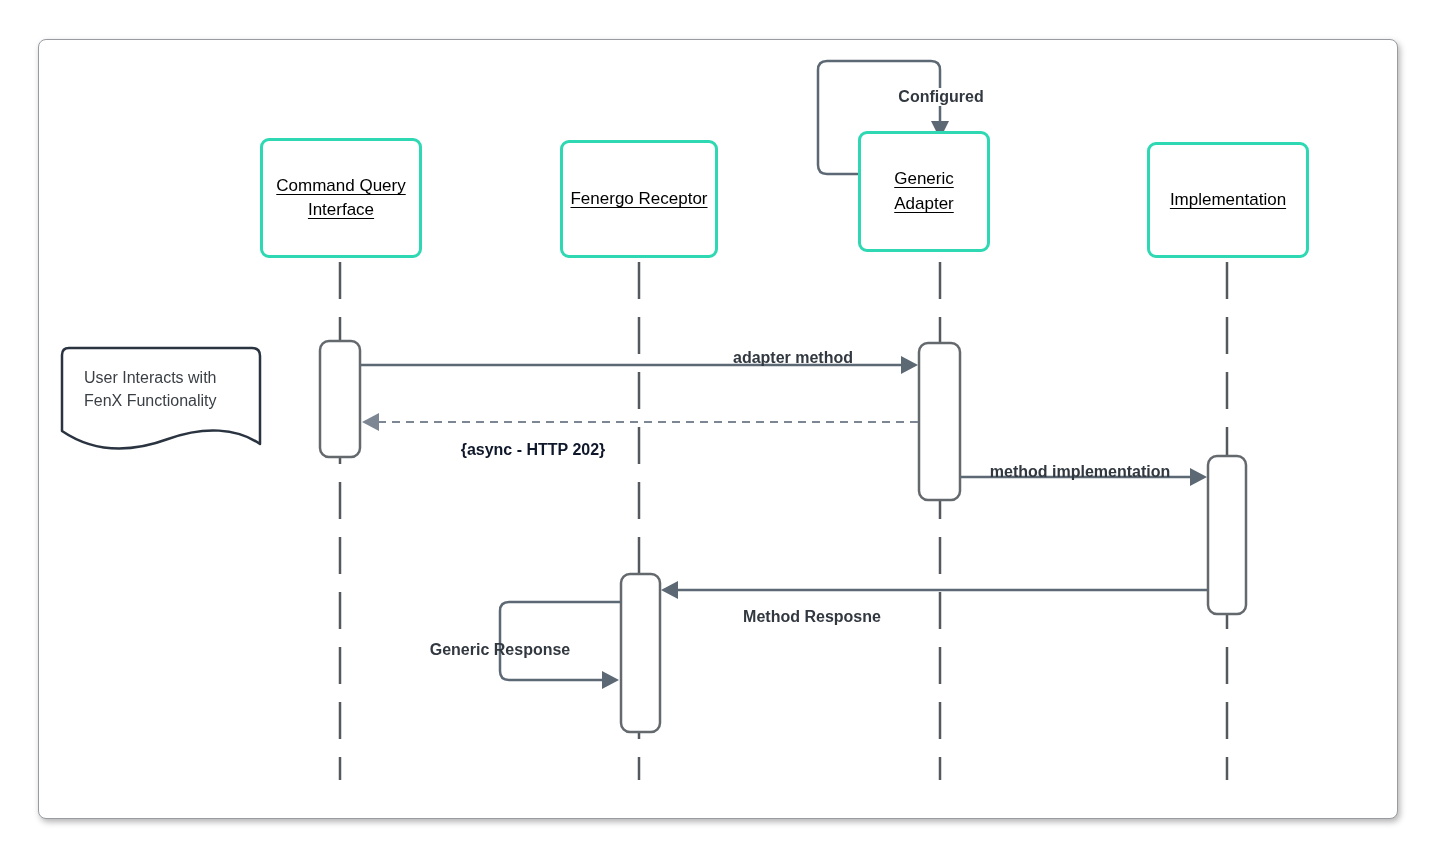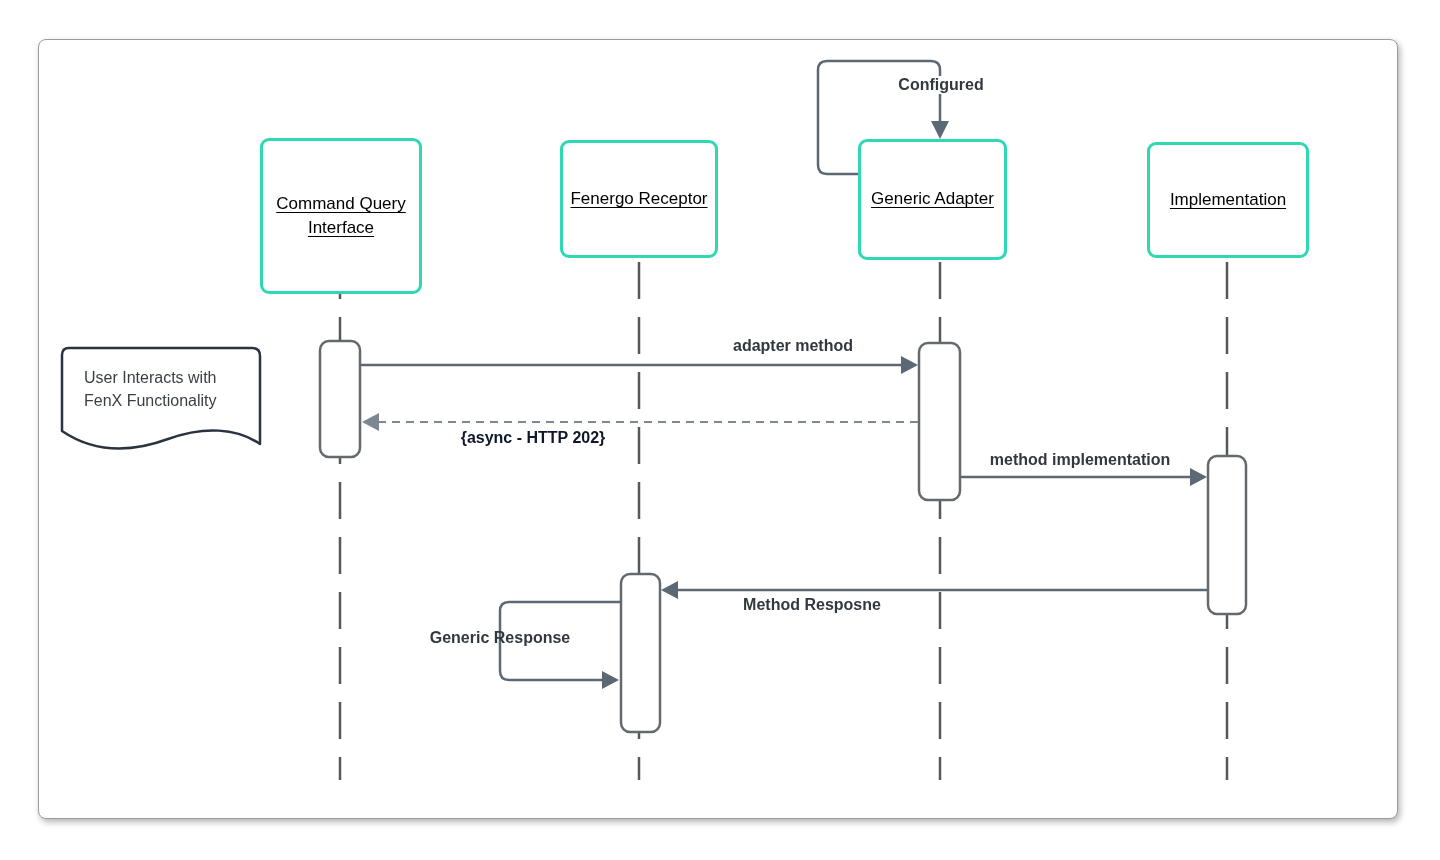--- a/index.html
+++ b/index.html
@@ -6,26 +6,26 @@
   body{font-family:"Liberation Sans", sans-serif;}
   .canvas{position:relative;width:1440px;height:860px;background:#fff;overflow:hidden;}
   .frame{position:absolute;left:38px;top:39px;width:1358px;height:778px;background:#fff;
          border:1px solid #989ca1;border-radius:8px;box-shadow:2px 3px 6px rgba(0,0,0,.30);}
   .vector-layer{position:absolute;left:0;top:0;width:1440px;height:860px;}
   .actor-box{position:absolute;display:flex;align-items:center;justify-content:center;
              background:#fff;border:3px solid #2dd8b3;border-radius:9px;box-sizing:border-box;
              font-size:17px;line-height:1.42;color:#000;text-align:center;
              text-decoration:underline;text-decoration-skip-ink:none;text-underline-offset:3px;
              padding:0 6px;}
-  .actor-cqi{left:260px;top:138px;width:162px;height:156px;}
+  .actor-cqi{left:260px;top:138px;width:162px;height:120px;}
   .actor-fenergo{left:560px;top:140px;width:158px;height:118px;}
-  .actor-adapter{left:858px;top:139px;width:149px;height:121px;}
+  .actor-adapter{left:858px;top:131px;width:132px;height:121px;}
   .actor-impl{left:1147px;top:142px;width:162px;height:116px;}
   .msg-label{position:absolute;transform:translate(-50%,-50%);font-size:16px;font-weight:700;
-             color:#323840;white-space:nowrap;}
+             color:#323840;white-space:nowrap;margin-top:12px;}
   .lbl-configured{left:941px;top:85px;background:#fff;padding:0 5px;}
   .lbl-adapter-method{left:793px;top:346px;}
   .lbl-async{left:533px;top:438px;color:#0f172a;}
   .lbl-method-impl{left:1080px;top:460px;}
   .lbl-method-response{left:812px;top:605px;}
   .lbl-handle-response{left:500px;top:638px;}
   .note-text{position:absolute;left:84px;top:366px;width:158px;font-size:16px;line-height:1.45;
              color:#3a3f45;font-weight:400;}
 </style>
 </head>

